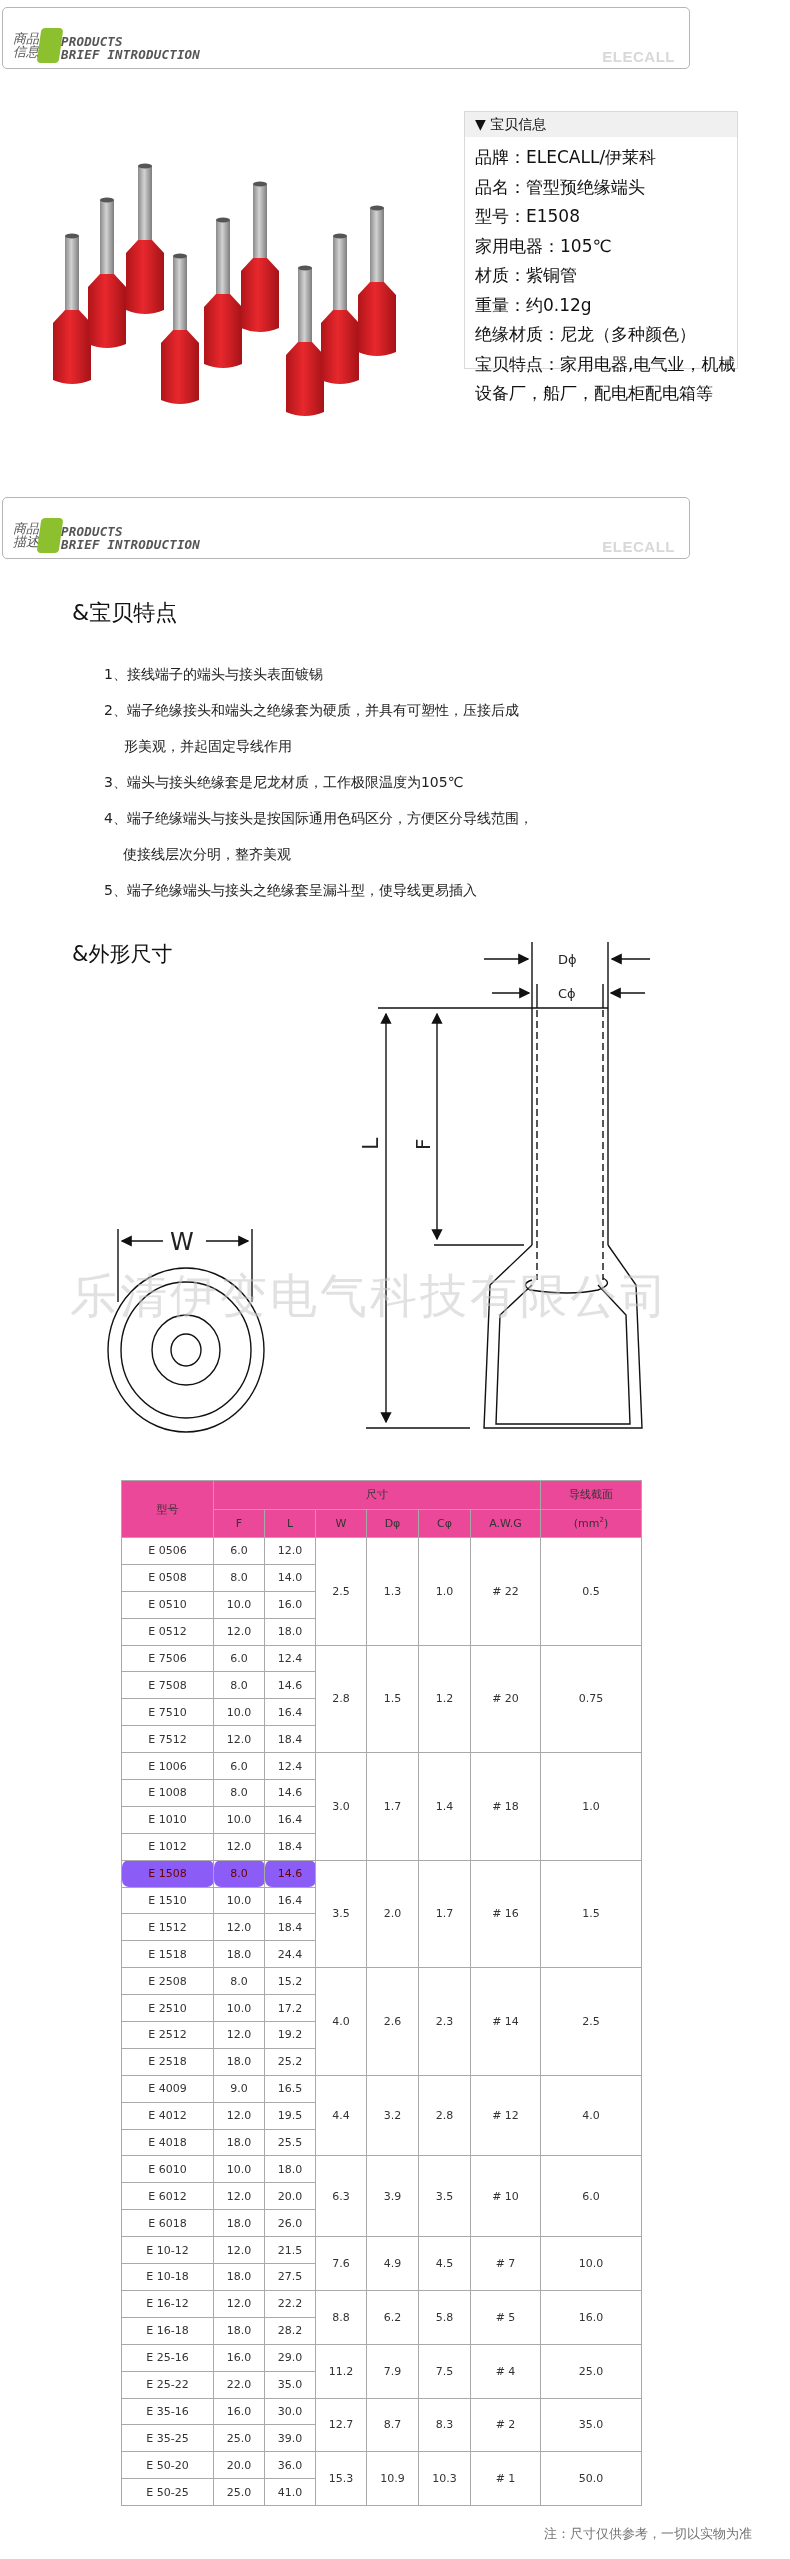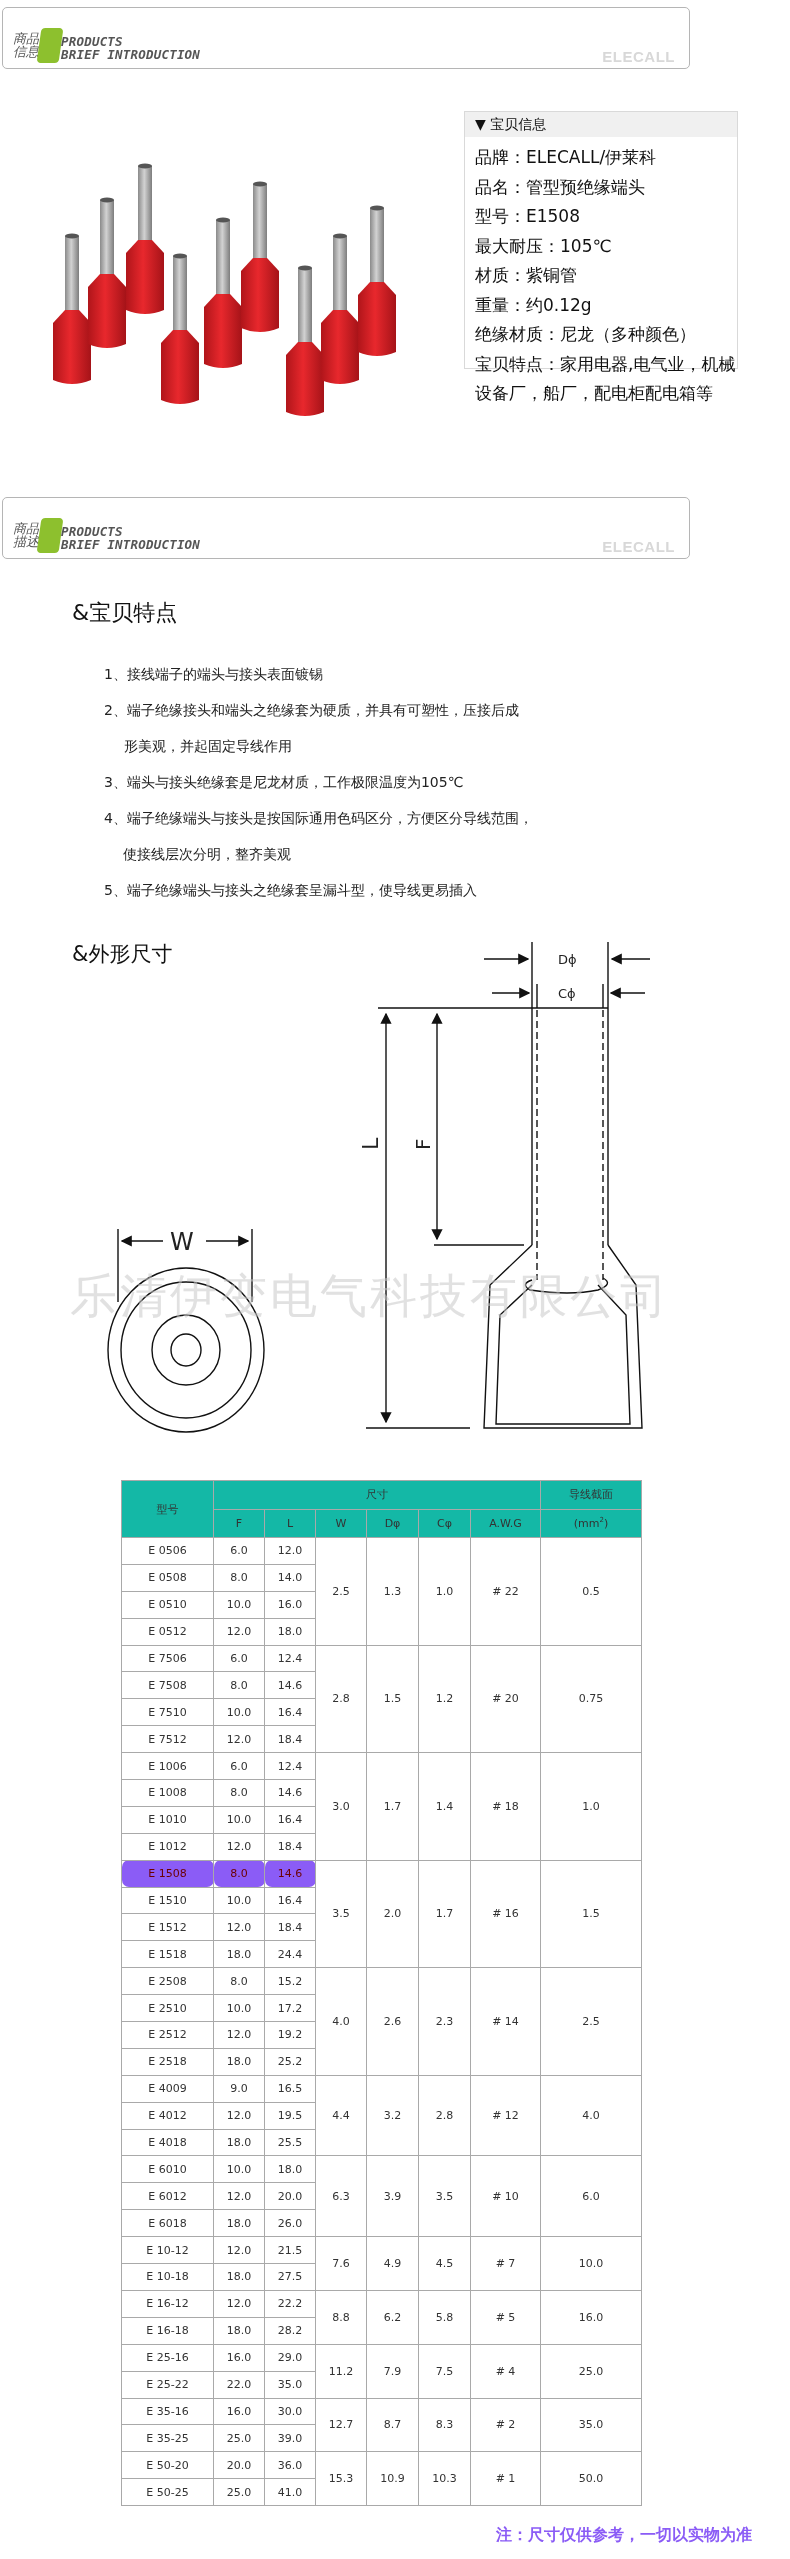--- a/index.html
+++ b/index.html
@@ -26,33 +26,33 @@
   .h2 { position: absolute; font-size: 22px; color: #111; font-family: "DejaVu Sans", sans-serif; }
   .feat { position: absolute; left: 104px; font-size: 14px; color: #222; white-space: nowrap; }
 
   
   .diagram { position: absolute; left: 0; top: 920px; width: 790px; height: 520px; }
   .watermark { position: absolute; left: 70px; top: 1265px; font-size: 47px; color: rgba(200,200,200,0.55); letter-spacing: 3px; white-space: nowrap; font-family: "DejaVu Serif", serif; }
 
   
   table.spec { position: absolute; left: 121px; top: 1480px; border-collapse: collapse; font-family: "DejaVu Sans", sans-serif; font-size: 11px; color: #333; }
   table.spec td, table.spec th { border: 1px solid #a9a9a9; text-align: center; font-weight: normal; }
-  table.spec th { background: #14b8a6; height: 28.5px; }
+  table.spec th { background: #ec4899; height: 28.5px; }
   table.spec td { height: 26.9px; background: #fff; }
   table.spec tr.hl td.hlc { background: #8b5cf6; color: #6b0000; border-radius: 7px; }
   .col-model { width: 92px; }
   .col-f { width: 51px; }
   .col-l { width: 51px; }
   .col-w { width: 51px; }
   .col-d { width: 52px; }
   .col-c { width: 52px; }
   .col-awg { width: 70px; }
   .col-sec { width: 101px; }
   sup { font-size: 7px; }
-  .note { position: absolute; right: 38px; top: 2525px; font-size: 16px; color: #8b5cf6; font-weight: bold; }
+  .note { position: absolute; right: 38px; top: 2525px; font-size: 13px; color: #737373; }
 </style>
 </head>
 <body>
 
 <div class="banner" style="top:7px;">
   <div class="cn">
     <div>商品</div>
     <div>信息</div>
   </div>
   <div class="pill"></div>
@@ -128,21 +128,21 @@
 
 <div class="info">
   <div class="head">
     <span>▼</span>
     <span>宝贝信息</span>
   </div>
   <div class="rows">
     <div class="row"><b>品牌：</b><span>ELECALL/伊莱科</span></div>
     <div class="row"><b>品名：</b><span>管型预绝缘端头</span></div>
     <div class="row"><b>型号：</b><span>E1508</span></div>
-    <div class="row"><b>最大耐压：</b><span>105℃</span></div>
+    <div class="row"><b>家用电器：</b><span>105℃</span></div>
     <div class="row"><b>材质：</b><span>紫铜管</span></div>
     <div class="row"><b>重量：</b><span>约0.12g</span></div>
     <div class="row"><b>绝缘材质：</b><span>尼龙（多种颜色）</span></div>
     <div class="row"><b>宝贝特点：</b><span>家用电器,电气业，机械</span></div>
     <div class="row"><b></b><span>设备厂，船厂，配电柜配电箱等</span></div>
   </div>
 </div>
 
 <div class="banner" style="top:497px;">
   <div class="cn">

